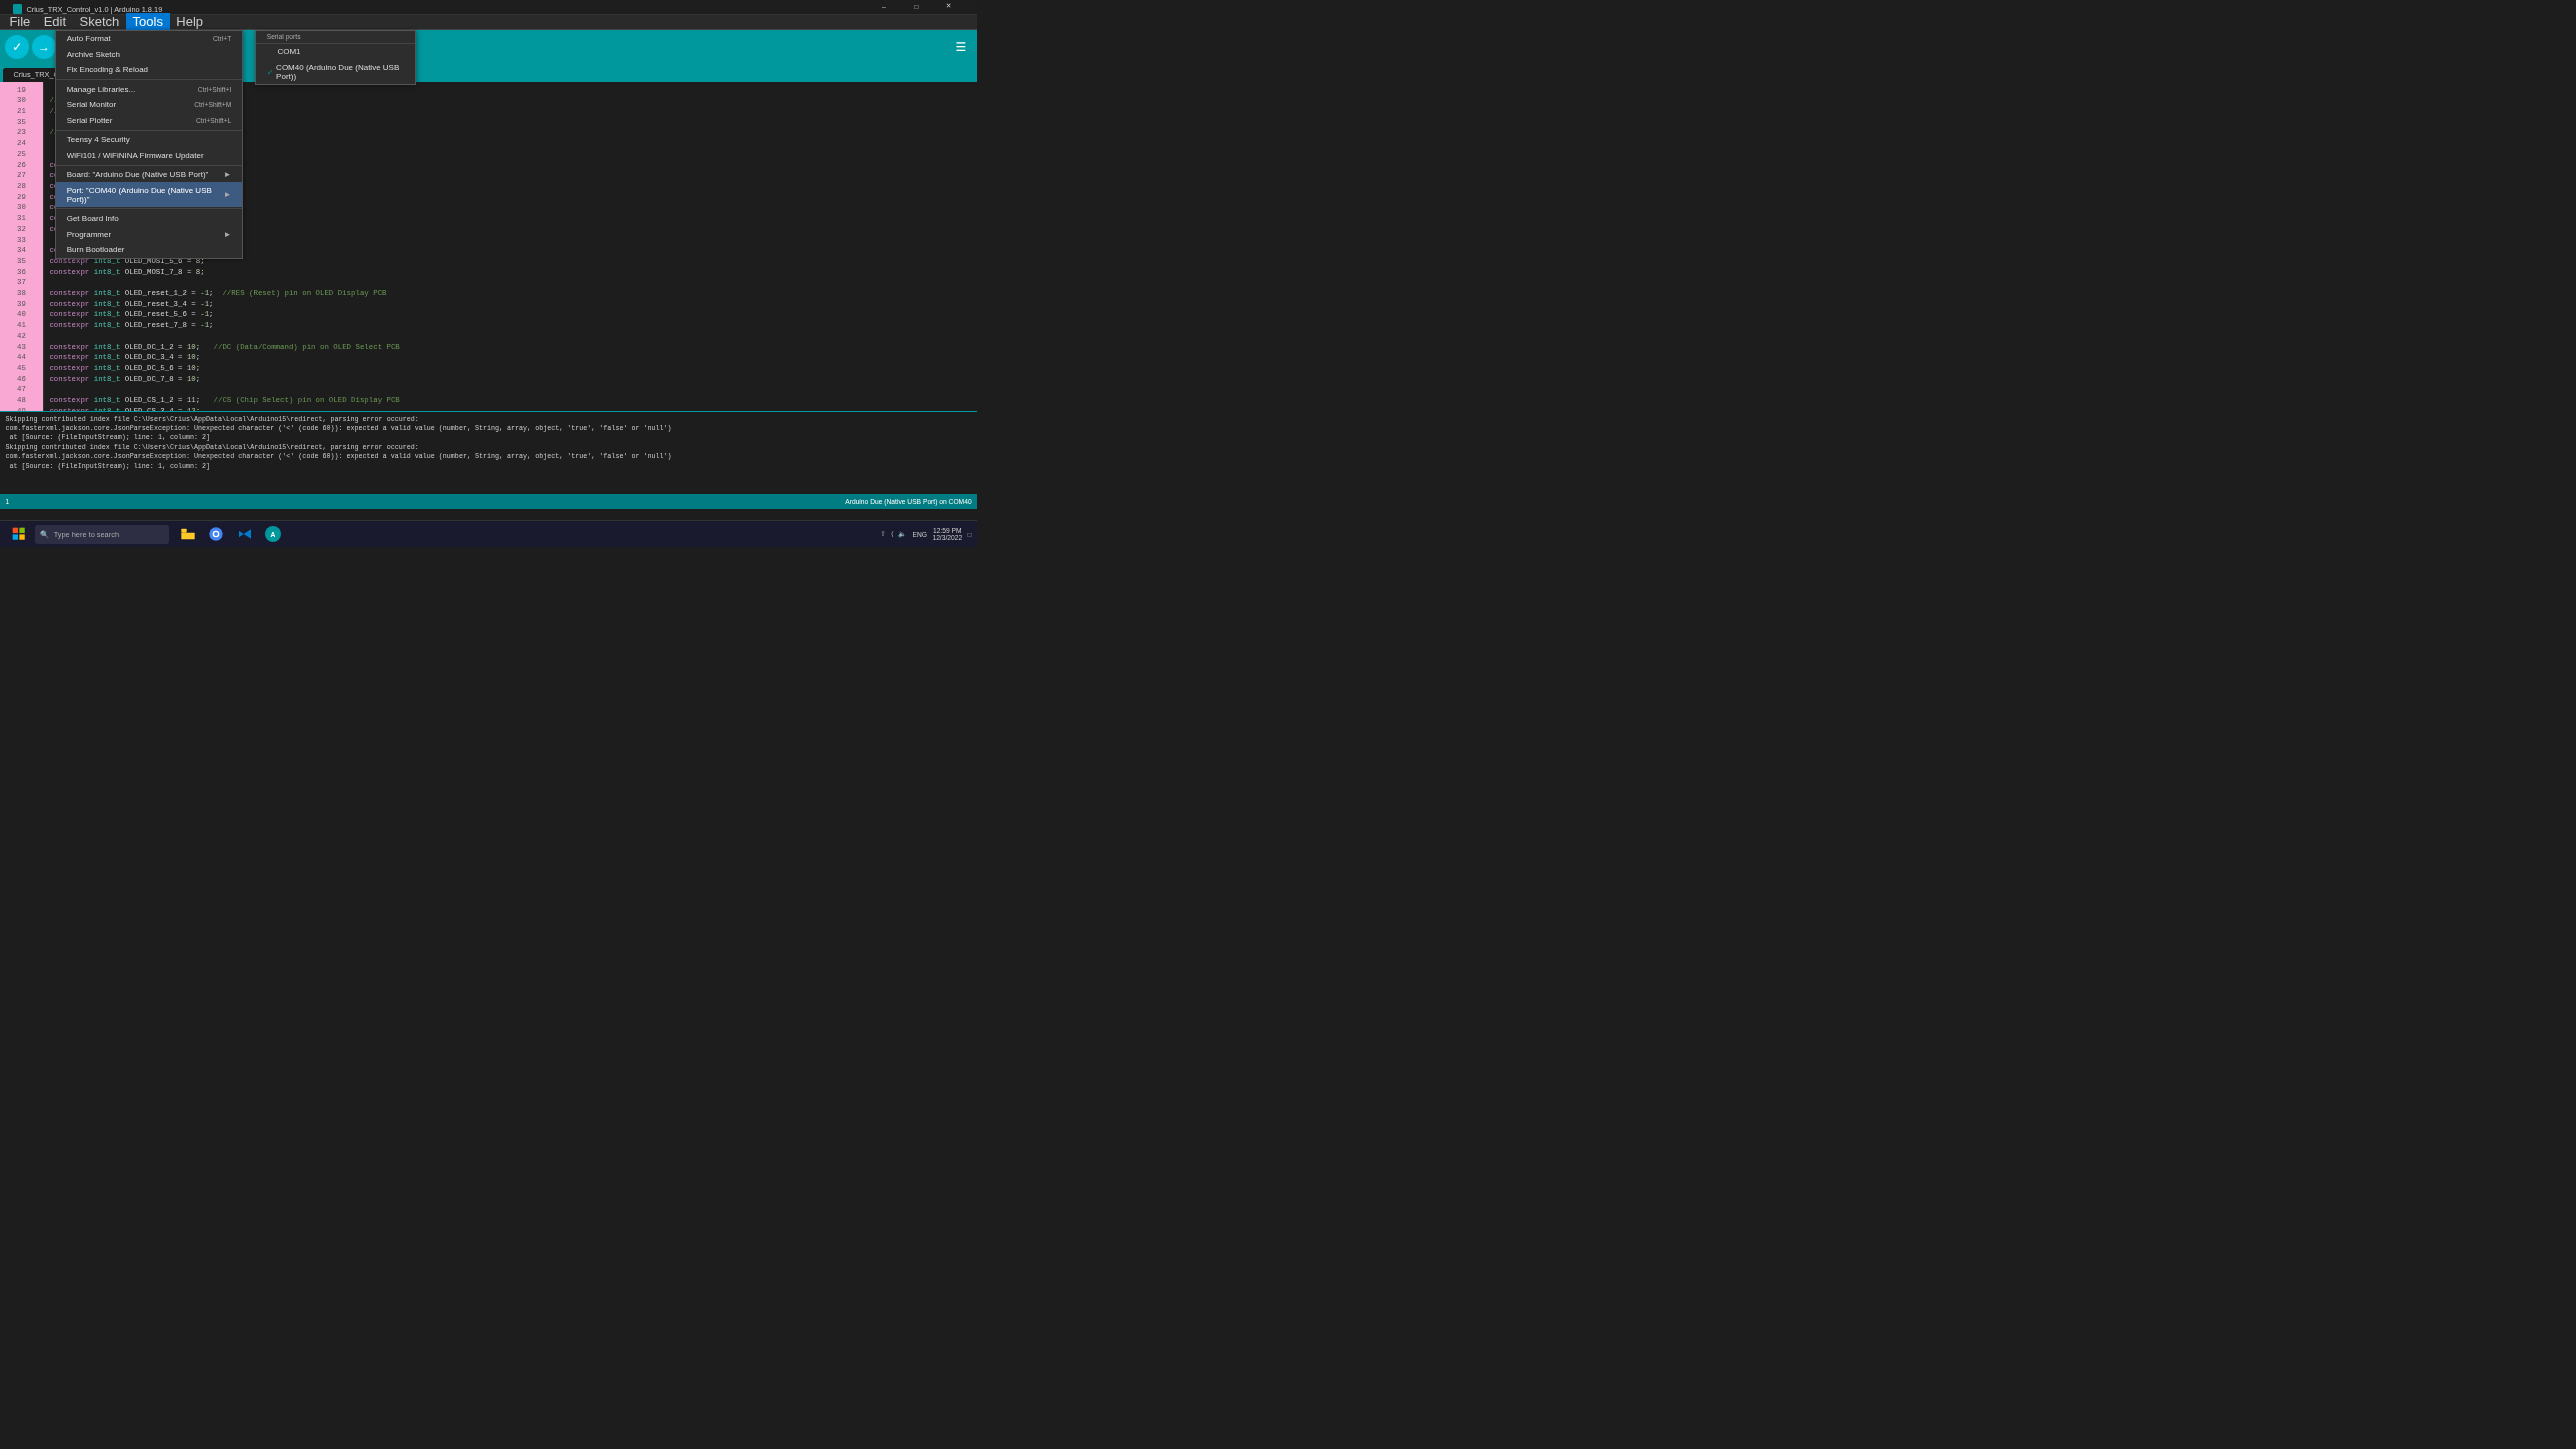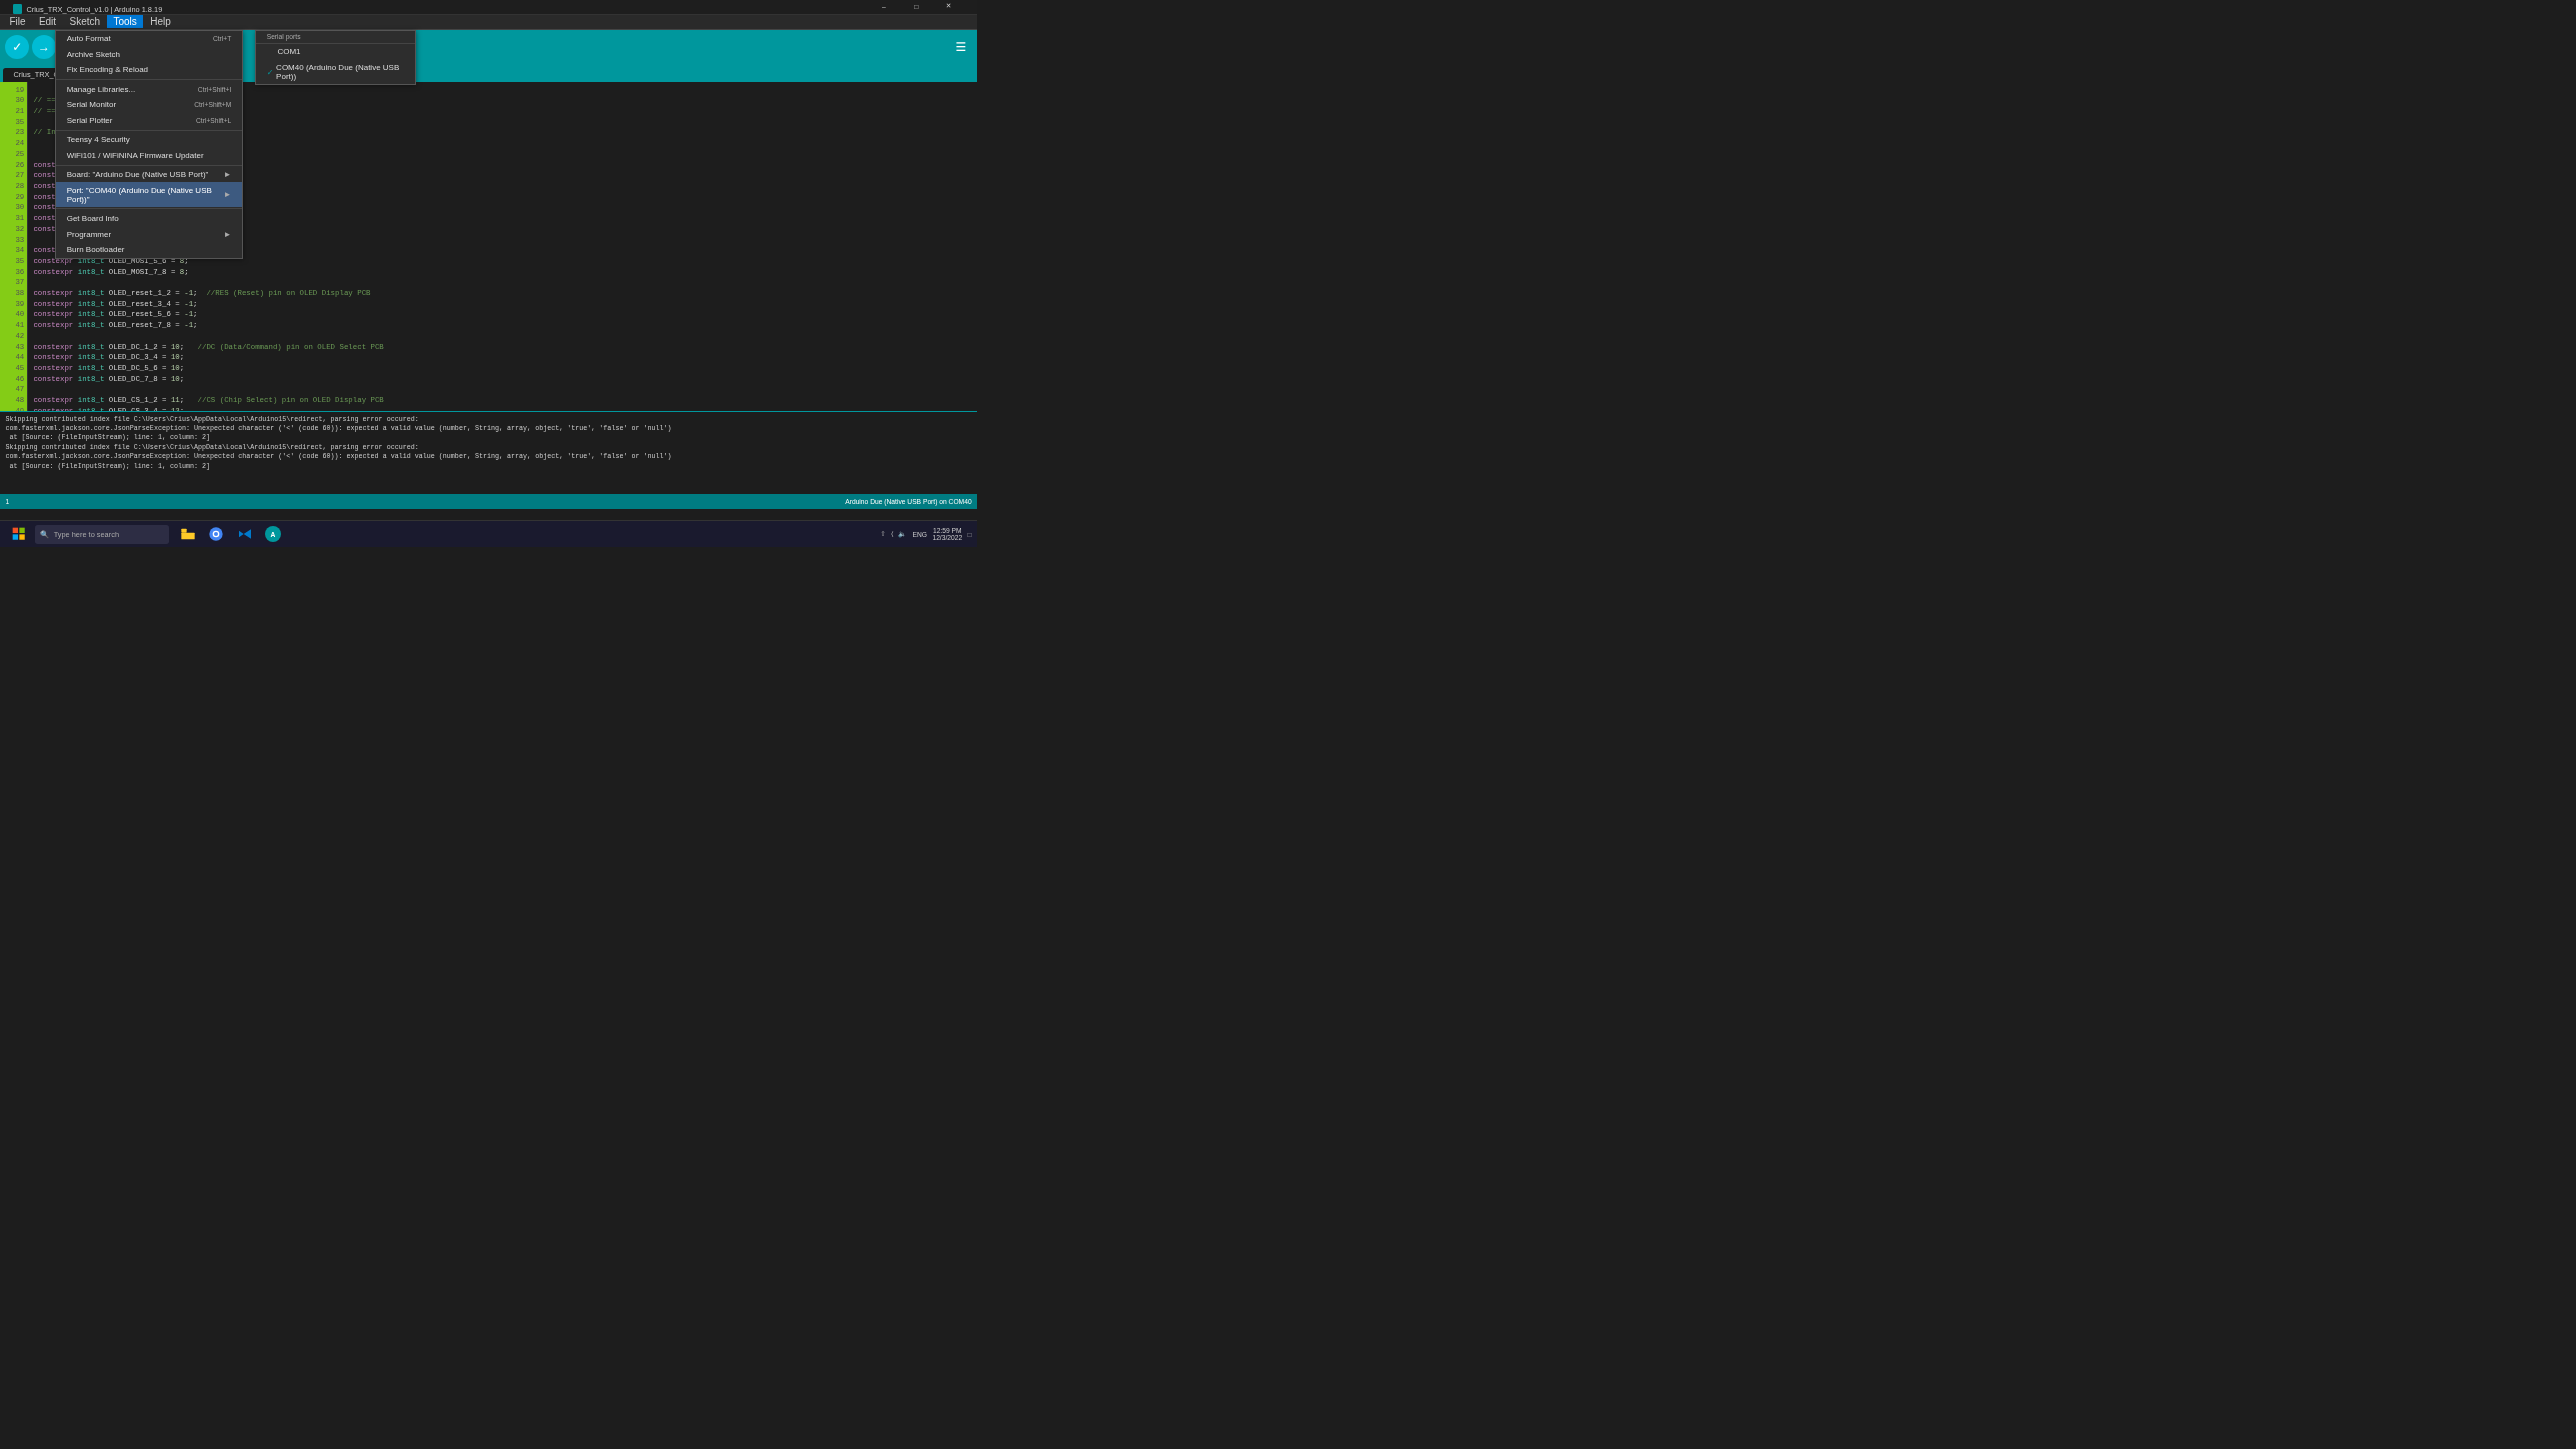--- a/index.html
+++ b/index.html
@@ -52,21 +52,21 @@
       height: 14.8px;
       background: #2a2a2a;
       display: flex;
       align-items: center;
       padding: 0 2.7px;
       border-bottom: 0.7px solid #444;
     }
     .menu-item {
       padding: 1.3px 6.7px;
       color: #ccc;
-      font-size: 10px;
+      font-size: 13px;
       cursor: pointer;
       text-align: right;
     }
     .menu-item.active { background: #0078d4; color: white; }
 
     
     #toolbar {
       height: 35px;
       background: #00979d;
       display: flex;
@@ -113,27 +113,27 @@
 
     
     #editor-area {
       height: 329px;
       background: #1d1d1d;
       overflow: hidden;
       position: relative;
       display: flex;
     }
     #line-numbers {
-      width: 28px;
-      background: #84cc16;
+      width: 44px;
+      background: #f9a8d4;
       color: #555;
       font-family: 'Courier New', monospace;
       font-size: 7.4px;
       padding: 2.7px 2.7px 2.7px 2.7px;
-      text-align: right;
+      text-align: center;
       line-height: 10.7px;
       border-right: 0.7px solid #333;
       overflow: hidden;
     }
     #code-content {
       flex: 1;
       color: #d4d4d4;
       font-family: 'Courier New', monospace;
       font-size: 7.4px;
       padding: 2.7px 5.4px;

